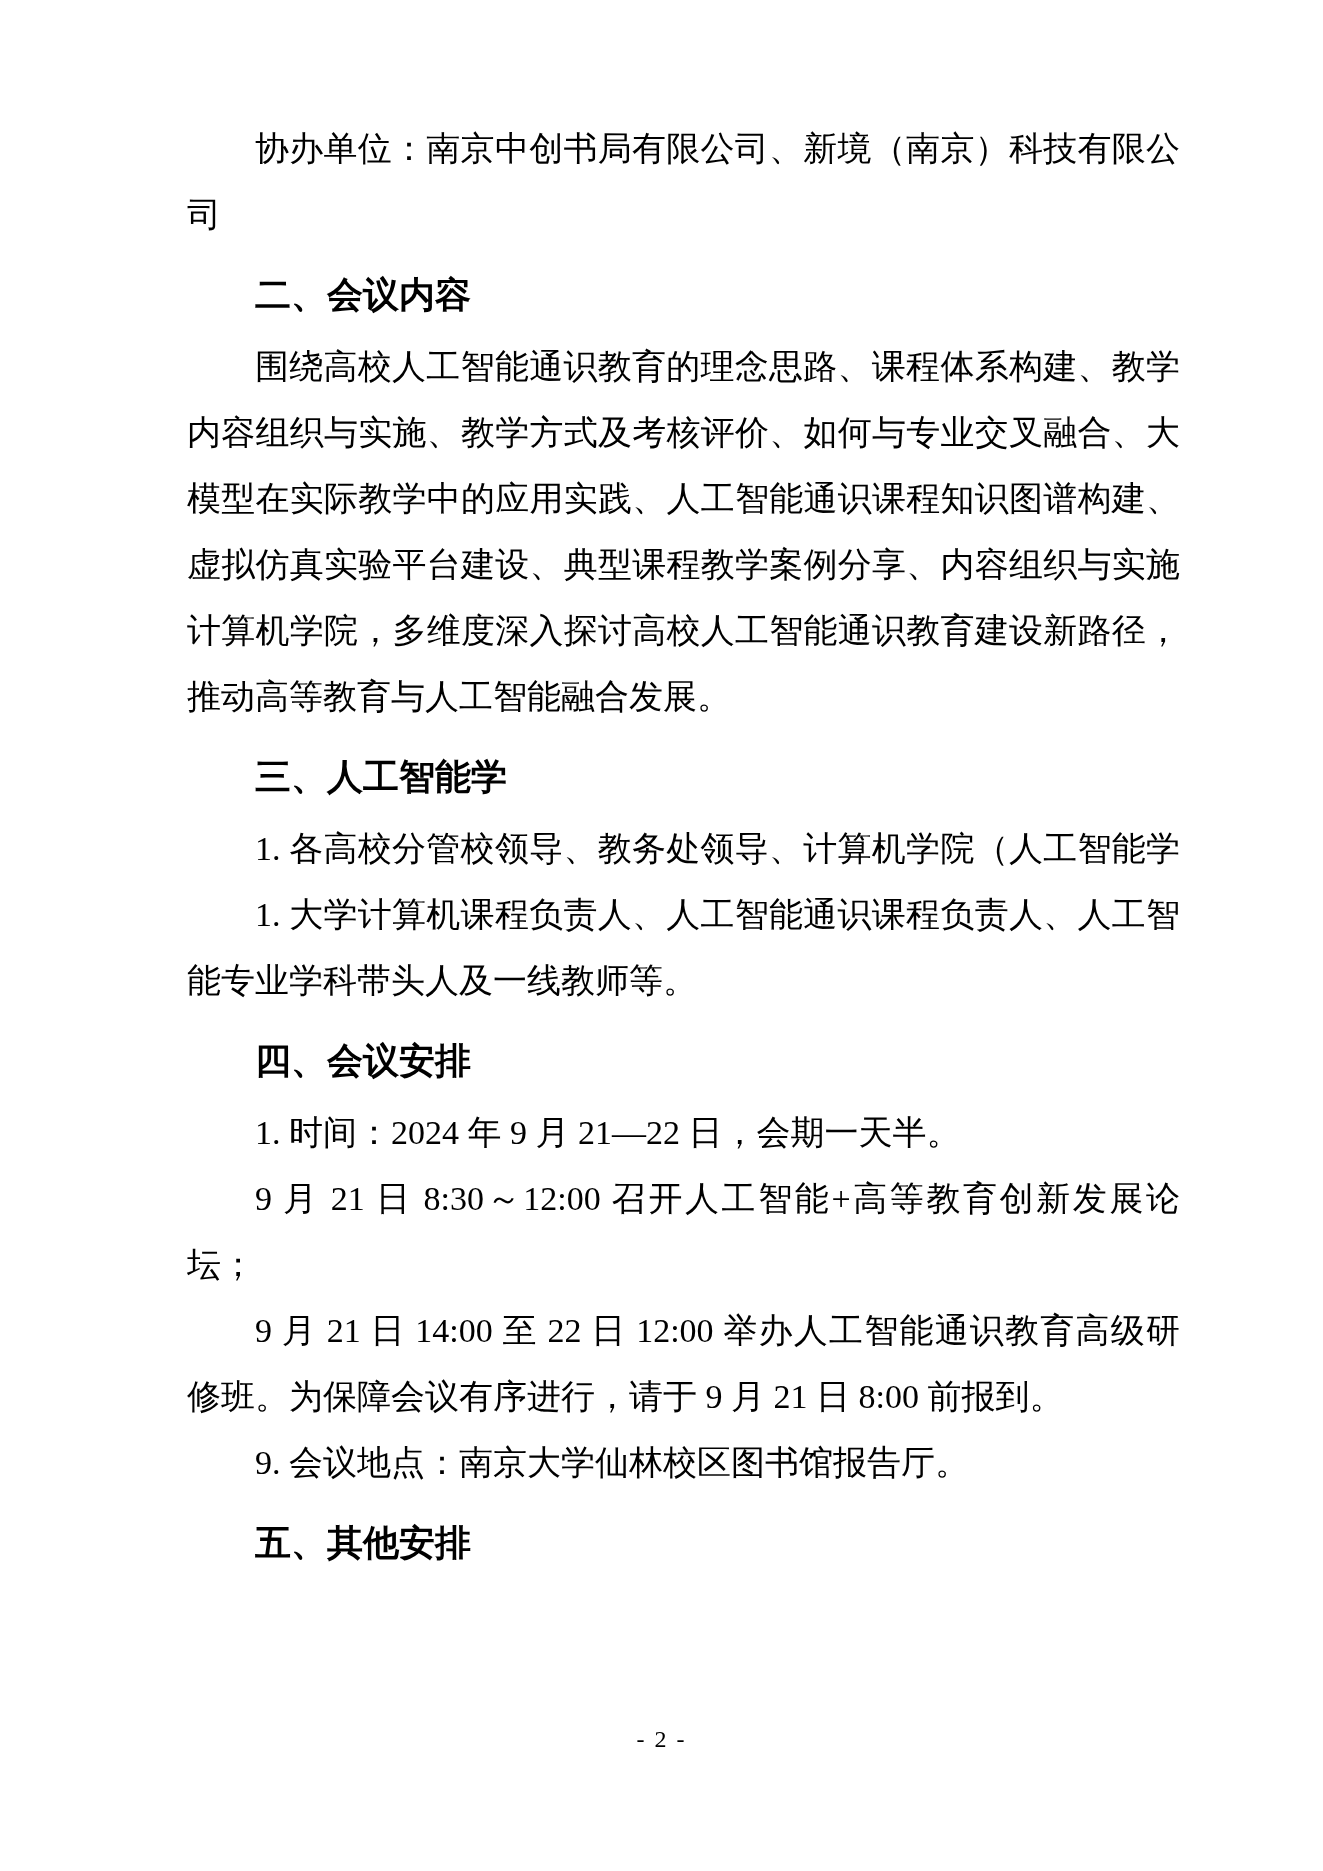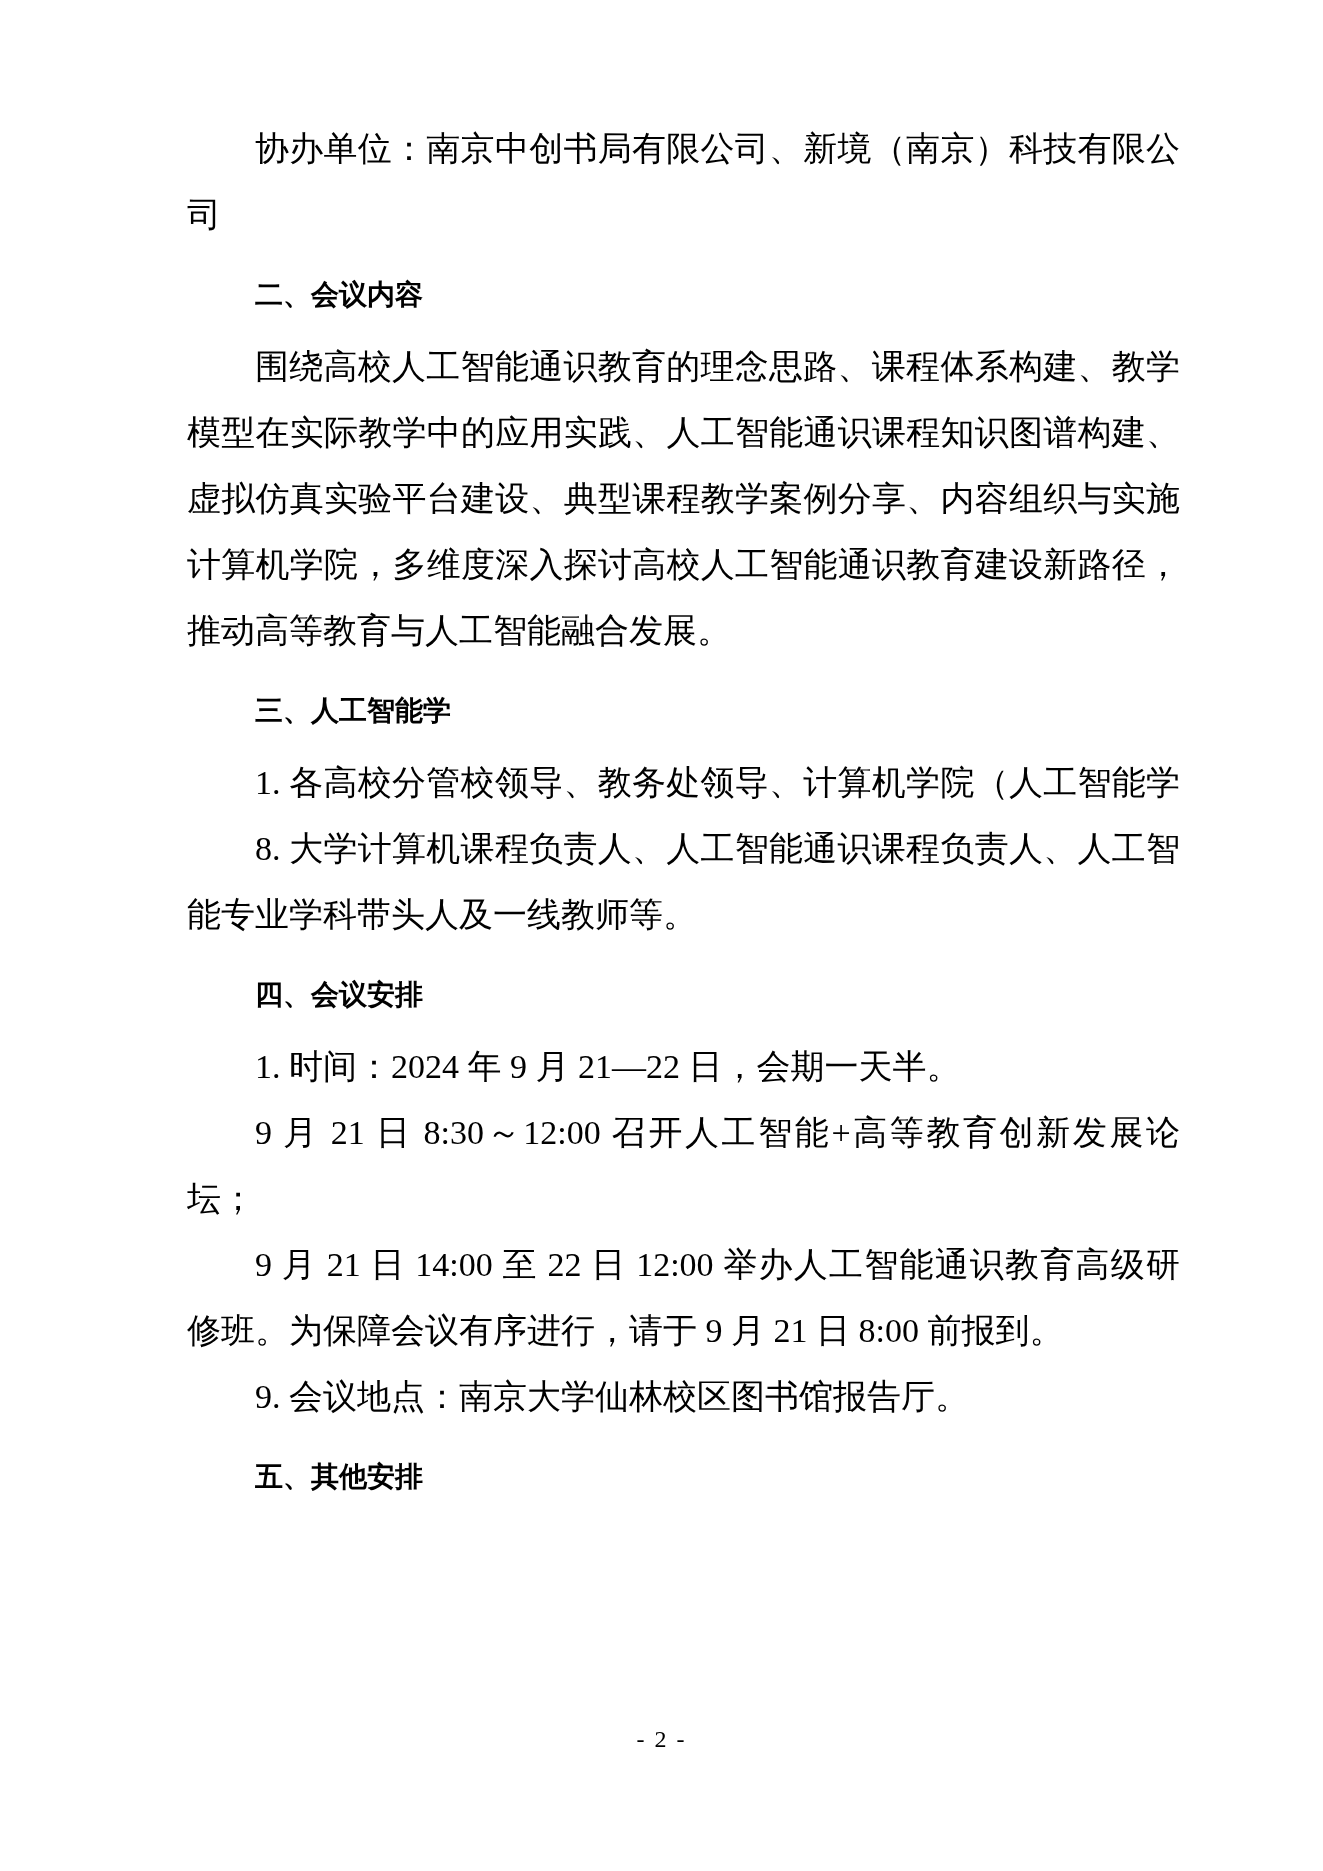--- a/index.html
+++ b/index.html
@@ -26,21 +26,21 @@
   }
   .line.j {
     text-align:justify;
     text-align-last:justify;
     -moz-text-align-last:justify;
   }
   .line.ind { text-indent:68px; }
   .heading {
     font-family:"Liberation Sans","DejaVu Sans",sans-serif;
     font-weight:bold;
-    font-size:28px;
+    font-size:36px;
     line-height:66px;
     height:66px;
     margin-top:14px;
     margin-bottom:6px;
     text-indent:68px;
     overflow:hidden;
   }
   .footer {
     position:absolute;
     left:0; top:1726px;
@@ -55,27 +55,28 @@
 </style>
 </head>
 <body>
 
 <div class="page">
   <div class="content" id="content">
       <div class="line j ind">协办单位：南京中创书局有限公司、新境（南京）科技有限公</div>
       <div class="line">司</div>
       <div class="heading">二、会议内容</div>
       <div class="line j ind">围绕高校人工智能通识教育的理念思路、课程体系构建、教学</div>
+      <div class="line j">内容组织与实施、教学方式及考核评价、如何与专业交叉融合、大</div>
       <div class="line j">模型在实际教学中的应用实践、人工智能通识课程知识图谱构建、</div>
       <div class="line j">虚拟仿真实验平台建设、典型课程教学案例分享、内容组织与实施</div>
       <div class="line j">计算机学院，多维度深入探讨高校人工智能通识教育建设新路径，</div>
       <div class="line">推动高等教育与人工智能融合发展。</div>
       <div class="heading">三、人工智能学</div>
       <div class="line j ind">1. 各高校分管校领导、教务处领导、计算机学院（人工智能学</div>
-      <div class="line j ind">8. 大学计算机课程负责人、人工智能通识课程负责人、人工智</div>
+      <div class="line j ind">1. 大学计算机课程负责人、人工智能通识课程负责人、人工智</div>
       <div class="line">能专业学科带头人及一线教师等。</div>
       <div class="heading">四、会议安排</div>
       <div class="line ind">1. 时间：2024 年 9 月 21—22 日，会期一天半。</div>
       <div class="line j ind">9 月 21 日 8:30～12:00 召开人工智能+高等教育创新发展论</div>
       <div class="line">坛；</div>
       <div class="line j ind">9 月 21 日 14:00 至 22 日 12:00 举办人工智能通识教育高级研</div>
       <div class="line">修班。为保障会议有序进行，请于 9 月 21 日 8:00 前报到。</div>
       <div class="line ind">9. 会议地点：南京大学仙林校区图书馆报告厅。</div>
       <div class="heading">五、其他安排</div>
     </div>

